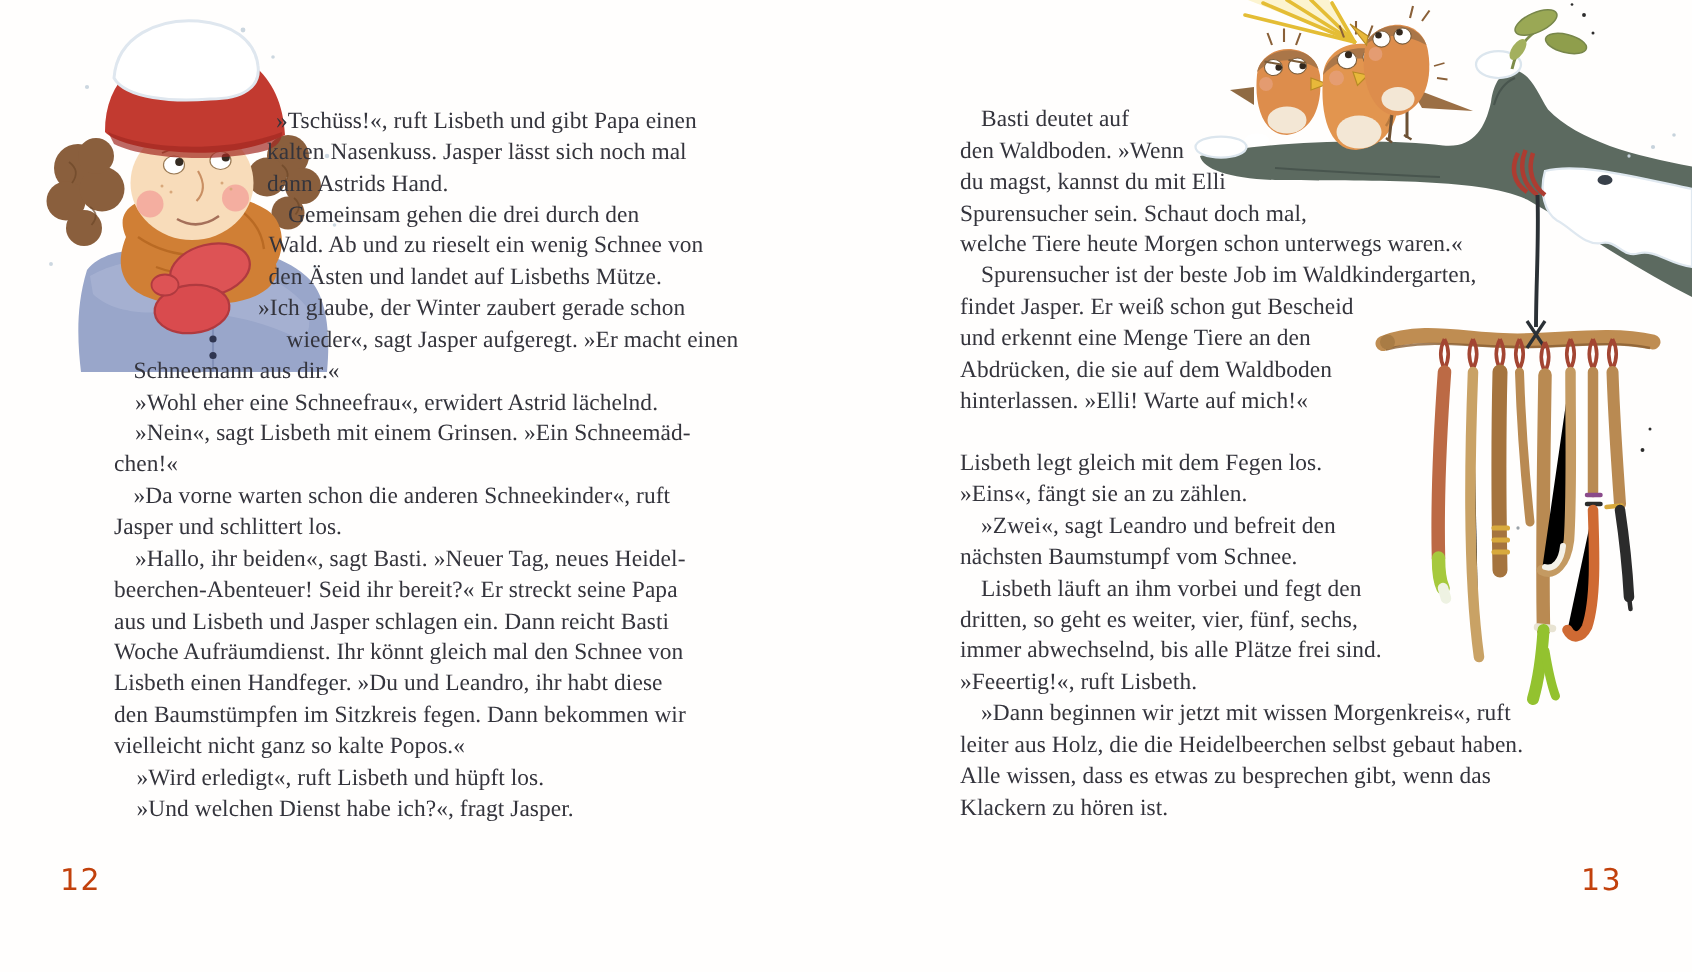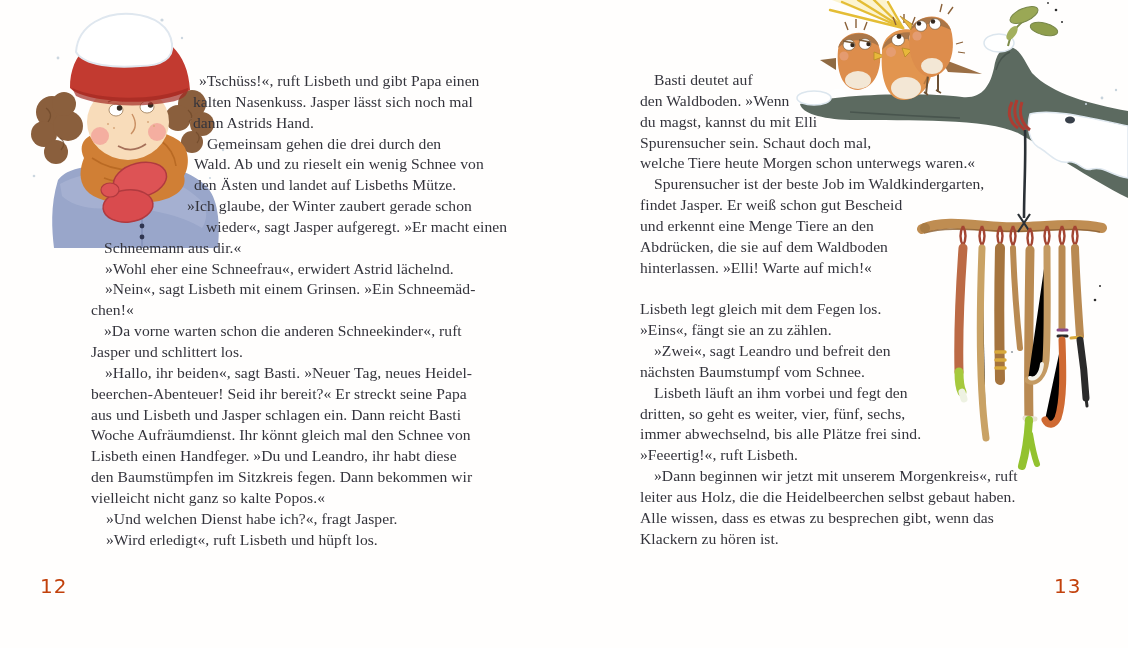--- a/index.html
+++ b/index.html
@@ -248,21 +248,21 @@
       <path d="M281,338 l10,-1" stroke="#d8a93c" stroke-width="3"></path>
       <path d="M290,340 C293,360 295,380 296,398" stroke="#2b2b2b" stroke-width="7"></path>
       <path d="M296,398 l1,8" stroke="#2b2b2b" stroke-width="3"></path>
     </g>
     <circle cx="305" cy="300" r="1.3" fill="#2d2d2d"></circle>
     <circle cx="310" cy="286" r="1" fill="#2d2d2d"></circle>
     <circle cx="222" cy="352" r="1.1" fill="#9aa2a8"></circle>
   </g>
 </svg>
 
-<div class="page-text" style="left:91px">
+<div class="page-text" style="left:76px">
   <div class="line" style="margin-left:108px">»Tschüss!«, ruft Lisbeth und gibt Papa einen</div>
   <div class="line" style="margin-left:102px">kalten Nasenkuss. Jasper lässt sich noch mal</div>
   <div class="line" style="margin-left:102px">dann Astrids Hand.</div>
   <div class="line" style="margin-left:116px">Gemeinsam gehen die drei durch den</div>
   <div class="line" style="margin-left:103px">Wald. Ab und zu rieselt ein wenig Schnee von</div>
   <div class="line" style="margin-left:103px">den Ästen und landet auf Lisbeths Mütze.</div>
   <div class="line" style="margin-left:96px">»Ich glaube, der Winter zaubert gerade schon</div>
   <div class="line" style="margin-left:115px">wieder«, sagt Jasper aufgeregt. »Er macht einen</div>
   <div class="line" style="margin-left:13px">Schneemann aus dir.«</div>
   <div class="line" style="margin-left:14px">»Wohl eher eine Schneefrau«, erwidert Astrid lächelnd.</div>
@@ -270,22 +270,22 @@
   <div class="line" style="margin-left:0">chen!«</div>
   <div class="line" style="margin-left:13px">»Da vorne warten schon die anderen Schneekinder«, ruft</div>
   <div class="line" style="margin-left:0">Jasper und schlittert los.</div>
   <div class="line" style="margin-left:14px">»Hallo, ihr beiden«, sagt Basti. »Neuer Tag, neues Heidel-</div>
   <div class="line" style="margin-left:0">beerchen-Abenteuer! Seid ihr bereit?« Er streckt seine Papa</div>
   <div class="line" style="margin-left:0">aus und Lisbeth und Jasper schlagen ein. Dann reicht Basti</div>
   <div class="line" style="margin-left:0">Woche Aufräumdienst. Ihr könnt gleich mal den Schnee von</div>
   <div class="line" style="margin-left:0">Lisbeth einen Handfeger. »Du und Leandro, ihr habt diese</div>
   <div class="line" style="margin-left:0">den Baumstümpfen im Sitzkreis fegen. Dann bekommen wir</div>
   <div class="line" style="margin-left:0">vielleicht nicht ganz so kalte Popos.«</div>
+  <div class="line" style="margin-left:15px">»Wird erledigt«, ruft Lisbeth und hüpft los.</div>
   <div class="line" style="margin-left:15px">»Und welchen Dienst habe ich?«, fragt Jasper.</div>
-  <div class="line" style="margin-left:15px">»Wird erledigt«, ruft Lisbeth und hüpft los.</div>
 </div>
 
 <div class="page-text" style="left:640px;top:70px">
   <div class="line" style="margin-left:14px">Basti deutet auf</div>
   <div class="line" style="margin-left:0">den Waldboden. »Wenn</div>
   <div class="line" style="margin-left:0">du magst, kannst du mit Elli</div>
   <div class="line" style="margin-left:0">Spurensucher sein. Schaut doch mal,</div>
   <div class="line" style="margin-left:0">welche Tiere heute Morgen schon unterwegs waren.«</div>
   <div class="line" style="margin-left:14px">Spurensucher ist der beste Job im Waldkindergarten,</div>
   <div class="line" style="margin-left:0">findet Jasper. Er weiß schon gut Bescheid</div>
@@ -294,20 +294,20 @@
   <div class="line" style="margin-left:0">hinterlassen. »Elli! Warte auf mich!«</div>
   <div class="line" style="margin-left:0"></div>
   <div class="line" style="margin-left:0">Lisbeth legt gleich mit dem Fegen los.</div>
   <div class="line" style="margin-left:0">»Eins«, fängt sie an zu zählen.</div>
   <div class="line" style="margin-left:14px">»Zwei«, sagt Leandro und befreit den</div>
   <div class="line" style="margin-left:0">nächsten Baumstumpf vom Schnee.</div>
   <div class="line" style="margin-left:14px">Lisbeth läuft an ihm vorbei und fegt den</div>
   <div class="line" style="margin-left:0">dritten, so geht es weiter, vier, fünf, sechs,</div>
   <div class="line" style="margin-left:0">immer abwechselnd, bis alle Plätze frei sind.</div>
   <div class="line" style="margin-left:0">»Feeertig!«, ruft Lisbeth.</div>
-  <div class="line" style="margin-left:14px">»Dann beginnen wir jetzt mit unserem Morgenkreis«, ruft</div>
+  <div class="line" style="margin-left:14px">»Dann beginnen wir jetzt mit wissen Morgenkreis«, ruft</div>
   <div class="line" style="margin-left:0">leiter aus Holz, die die Heidelbeerchen selbst gebaut haben.</div>
   <div class="line" style="margin-left:0">Alle wissen, dass es etwas zu besprechen gibt, wenn das</div>
   <div class="line" style="margin-left:0">Klackern zu hören ist.</div>
 </div>
 
 <div class="pageno" style="left:40px">12</div>
 <div class="pageno" style="left:1054px">13</div>
 
 </body></html>

